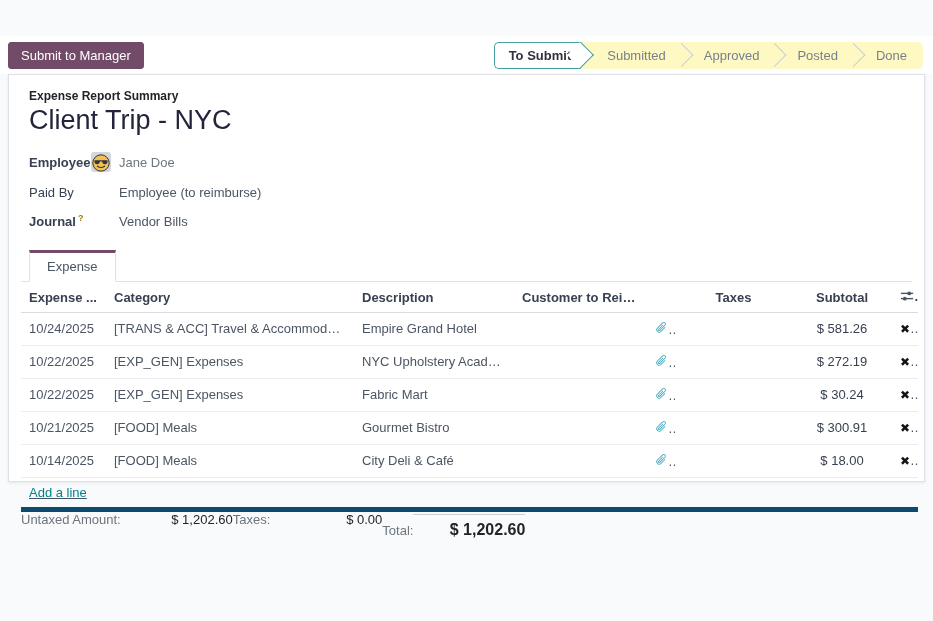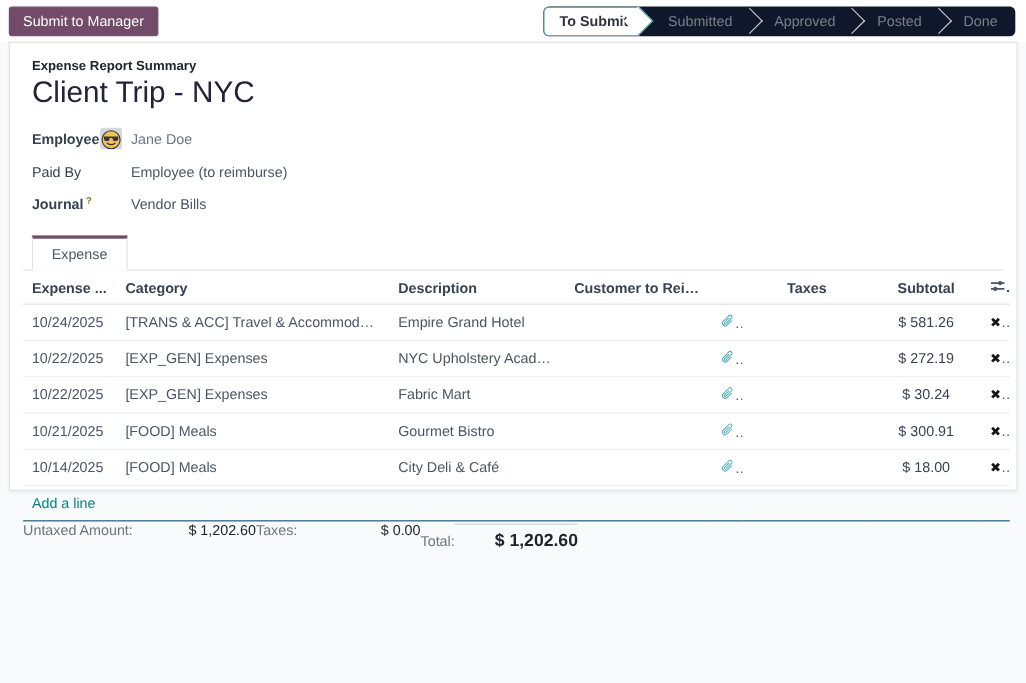--- a/index.html
+++ b/index.html
@@ -13,37 +13,38 @@
   }
 
   
   .topbar {
     height: 38px;
     background: #fff;
     display: flex;
     align-items: center;
     justify-content: space-between;
     padding: 11px 8px;
+    margin-top: 36px;
   }
   .btn-primary {
     background: #714B67;
     color: #fff;
     border: 1px solid #714B67;
     border-radius: 3px;
     padding: 5px 12px;
     font-size: 13px;
     cursor: pointer;
     font-family: inherit;
   }
 
   
   .statusbar {
     display: flex;
     align-items: stretch;
-    background: #0f172a;
+    background: #fef9c3;
     border-radius: 5px;
     height: 27px;
     margin-right: 2px;
   }
   .step {
     position: relative;
     display: flex;
     align-items: center;
     padding: 0 16px 0 22px;
     color: #77808a;
@@ -155,21 +156,21 @@
     border-bottom: 1px solid #d8dce0;
     height: 30px;
     cursor: pointer;
   }
   tbody tr.line { border-bottom: 1px solid #ebedf0; }
   td.num, th.num { text-align: center; }
   th.center, td.center { text-align: center; }
   td.amount { color: #374151; }
   .x-icon { color: #141414; font-size: 12px; cursor: pointer; }
   .clip { cursor: pointer; display: inline-block; }
-  .addline-row td { height: 32px; border-bottom: 1px solid #0c4a6e; }
+  .addline-row td { height: 32px; border-bottom: 5px solid #0c4a6e; text-decoration: underline; }
   .addline {
     color: #01838f;
     text-decoration: none;
     cursor: pointer;
   }
   .sliders-icon { cursor: pointer; display: inline-block; vertical-align: middle; }
 
   
   .totals {
     display: flex;

